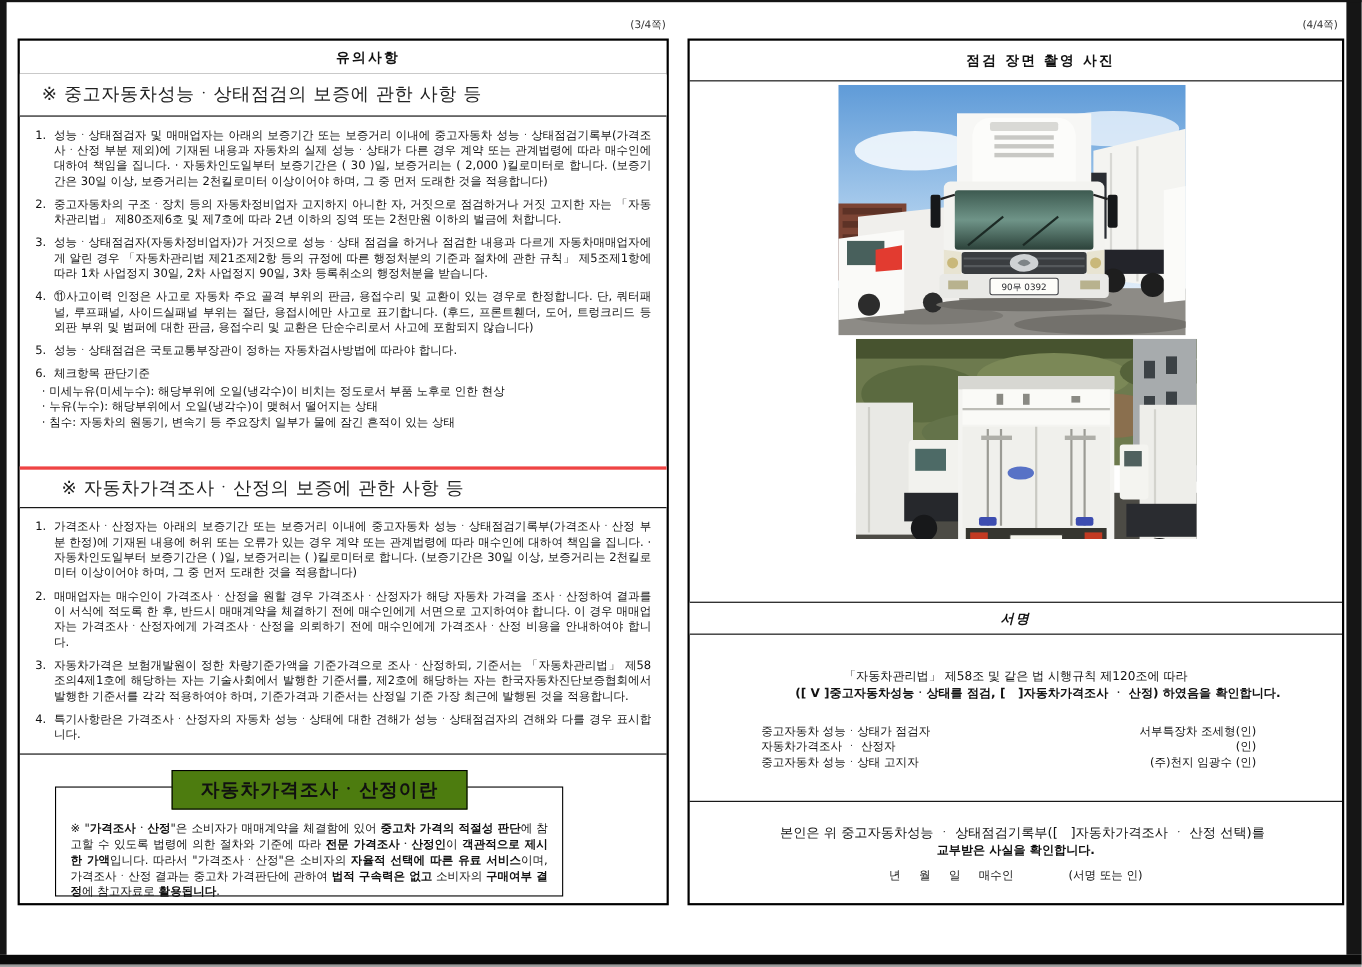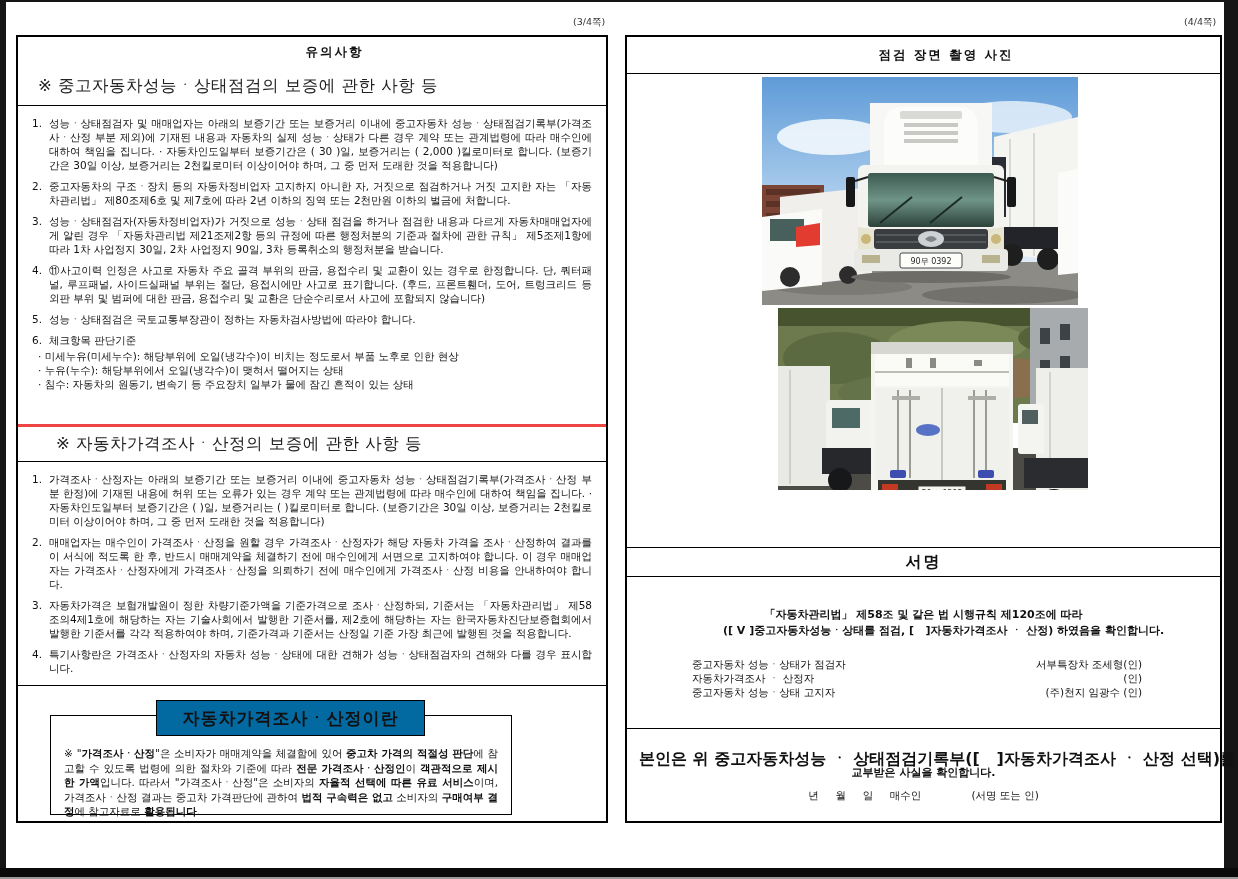--- a/index.html
+++ b/index.html
@@ -50,43 +50,43 @@
   #left-divider{top:648px;}
   #right-divider{top:691px;}
 
   
   #info-outer{
     position:absolute;left:32px;top:678px;width:462px;height:100px;border:1px solid #000;
     box-sizing:border-box;padding:30px 13px 0 13px;
     font-size:10.5px;line-height:14.5px;text-align:justify;word-break:break-all;
   }
   #info-title{
-    position:absolute;left:138px;top:663px;width:267px;height:34px;border:1px solid #000;background:#0369a1;
+    position:absolute;left:138px;top:663px;width:267px;height:34px;border:1px solid #000;background:#4d7c0f;
     display:flex;align-items:center;justify-content:center;font-size:17px;font-weight:bold;letter-spacing:1px;z-index:2;
   }
   .b{font-weight:bold;}
 
   
   .photo{position:absolute;overflow:hidden;}
   #photo1{left:135px;top:40px;width:316px;height:228px;}
   #photo2{left:151px;top:271px;width:310px;height:182px;text-align:right;}
 
   #sign-header{
     position:absolute;left:0;right:0;top:510px;height:28px;border-top:1px solid #000;border-bottom:1px solid #000;
-    display:flex;align-items:center;justify-content:center;font-weight:bold;font-size:16px;letter-spacing:2px;background:#fff;
+    display:flex;align-items:center;justify-content:center;font-weight:bold;font-size:12px;letter-spacing:2px;background:#fff;font-style:italic;
   }
   .center-line{position:absolute;left:0;right:0;text-align:center;}
-  #stmt1{top:570px;font-size:11px;font-weight:bold;}
+  #stmt1{top:570px;font-size:11px;font-weight:normal;}
   #stmt2{top:586px;font-size:11px;font-weight:bold;white-space:pre;margin-left:40px;}
   #sig-date{top:606px;font-size:10.5px;}
   .signer-row{position:absolute;left:65px;right:78px;display:flex;justify-content:space-between;font-size:10.5px;}
   #signer0{top:621px;}
   #signer1{top:635px;}
   #signer2{top:649px;}
-  #buyer1{top:712px;font-size:16px;font-weight:bold;white-space:pre;padding-left:12px;}
+  #buyer1{top:712px;font-size:12px;font-weight:normal;white-space:pre;padding-left:12px;}
   #buyer2{top:728px;font-size:11px;font-weight:bold;}
   #buyer-sign{top:752px;font-size:10.5px;white-space:pre;}
 </style>
 </head>
 <body>
 
 <div class="frame-left"></div>
 <div class="frame-right"></div>
 <div class="frame-top"></div>
 <div class="frame-bottom"></div>

